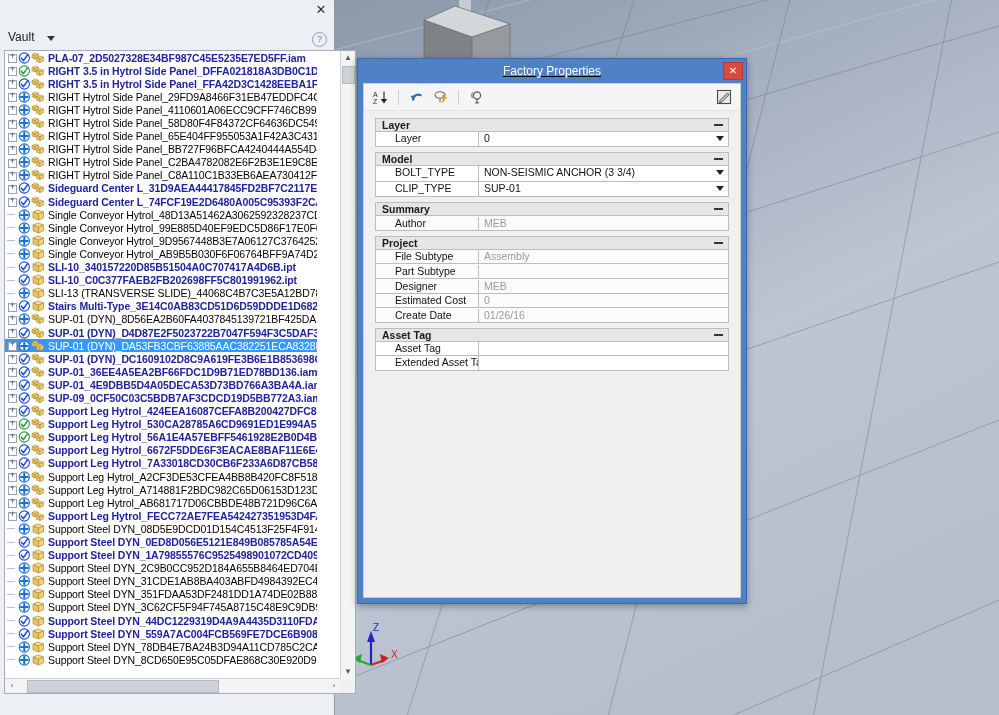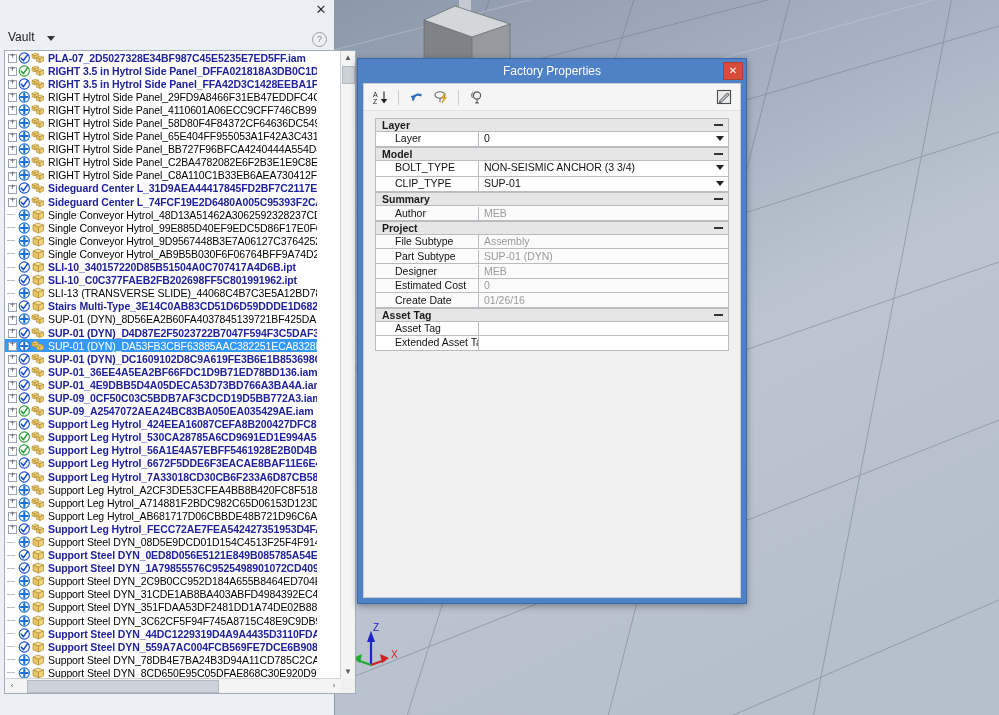--- a/index.html
+++ b/index.html
@@ -55,34 +55,34 @@
   .vsb .arr.bot{position:absolute;bottom:0;left:0;right:0;}
   .vsb .thumb{position:absolute;left:1px;top:15px;width:11px;height:16px;background:#cdd2d8;border:1px solid #b4bac1;}
   .hsb{position:absolute;left:0;bottom:0;height:14px;right:14px;background:#f4f4f4;border-top:1px solid #cfd4da;}
   .hsb .arr{position:absolute;top:0;width:14px;height:14px;text-align:center;font-size:8px;line-height:14px;color:#5a5a5a;cursor:pointer;}
   .hsb .arr.l{left:0;}.hsb .arr.r{right:0;}
   .hsb .thumb{position:absolute;left:22px;top:1px;width:190px;height:11px;background:#cdd2d8;border:1px solid #b4bac1;}
   .corner{position:absolute;right:0;bottom:0;width:14px;height:14px;background:#f0f0f0;}
   
   #dlg{position:absolute;left:357px;top:58px;width:390px;height:546px;
     background:#4f81c7;border:1px solid #3a6aae;box-sizing:border-box;
-    box-shadow:0 2px 7px rgba(0,0,0,.35);}
+    box-shadow:0 2px 7px rgba(0,0,0,.35);text-decoration:underline;}
   .dtitle{height:24px;position:relative;color:#fff;font-size:12px;
     display:flex;align-items:center;justify-content:center;}
   .dclose{position:absolute;right:3px;top:3px;width:18px;height:16px;background:#d94b3c;
     border:1px solid #b63c30;color:#fff;font-size:10px;line-height:15px;text-align:center;cursor:pointer;}
   .dbody{position:absolute;left:5px;top:24px;right:5px;bottom:5px;background:#f0f0f0;
     border:1px solid #c8ccd1;box-sizing:border-box;}
   .dtools{height:26px;position:relative;background:#f5f5f5;border-bottom:1px solid #dfe2e6;
     display:flex;align-items:center;padding-left:7px;gap:5px;}
   .sep{width:1px;height:15px;background:#c9ced4;margin:0 3px;}
   .dtbtn{width:19px;height:19px;display:flex;align-items:center;justify-content:center;cursor:pointer;}
   .dtright{position:absolute;right:7px;top:3px;}
   .grid{position:absolute;left:11px;top:34px;right:11px;}
-  .sect{}
+  .sect{margin-bottom:5px;}
   .sect-hdr{height:14px;background:#e6e6e6;border:1px solid #b9bdc2;position:relative;
     font-size:10.5px;font-weight:bold;color:#1a1a1a;line-height:13px;padding-left:6px;box-sizing:border-box;}
   .collapse{position:absolute;right:5px;top:5px;width:9px;height:2px;background:#333;cursor:pointer;}
   .prow{height:14.6px;display:flex;border:1px solid #b9bdc2;border-top:none;
     background:#fff;box-sizing:border-box;}
   .sect .prow:first-of-type{border-top:1px solid #b9bdc2;}
   .pname{width:103px;flex:0 0 103px;border-right:1px solid #b9bdc2;
     padding-left:19px;font-size:10.5px;line-height:13px;color:#111;box-sizing:border-box;
     overflow:hidden;white-space:nowrap;}
   .pval{flex:1;padding-left:5px;font-size:10.5px;line-height:13px;color:#111;position:relative;
@@ -606,36 +606,20 @@
             <polygon points="4,3.7 7.5,2.2 7.5,5.5 4,7" fill="#f2cf74" stroke="#a98b35" stroke-width="0.6"></polygon>
             <polygon points="5.5,5.5 9,4 12.5,5.2 9,6.7" fill="#f6d98a" stroke="#a98b35" stroke-width="0.6"></polygon>
             <polygon points="5.5,5.5 9,6.7 9,10.5 5.5,9.3" fill="#e8c25e" stroke="#a98b35" stroke-width="0.6"></polygon>
             <polygon points="9,6.7 12.5,5.2 12.5,9 9,10.5" fill="#f2cf74" stroke="#a98b35" stroke-width="0.6"></polygon>
           </svg>
           <span class="lbl">SUP-09_0CF50C03C5BDB7AF3CDCD19D5BB772A3.iam</span>
         </div>
         <div class="trow blue">
           <div class="exp has"></div>
           <svg width="13" height="12" viewBox="0 0 13 12" class="st">
-            <circle cx="6.3" cy="6" r="5.1" fill="#fff" stroke="#2e9e3e" stroke-width="1.1"></circle>
-            <path d="M3.3 6.2 5.5 8.6 9.6 2.6" stroke="#2e9e3e" stroke-width="1.6" fill="none" stroke-linecap="round" stroke-linejoin="round"></path>
-          </svg>
-          <svg width="15" height="12" viewBox="0 0 15 12" class="ico">
-            <polygon points="1,2.5 4.5,1 7.5,2.2 4,3.7" fill="#f6d98a" stroke="#a98b35" stroke-width="0.6"></polygon>
-            <polygon points="1,2.5 4,3.7 4,7 1,5.8" fill="#e8c25e" stroke="#a98b35" stroke-width="0.6"></polygon>
-            <polygon points="4,3.7 7.5,2.2 7.5,5.5 4,7" fill="#f2cf74" stroke="#a98b35" stroke-width="0.6"></polygon>
-            <polygon points="5.5,5.5 9,4 12.5,5.2 9,6.7" fill="#f6d98a" stroke="#a98b35" stroke-width="0.6"></polygon>
-            <polygon points="5.5,5.5 9,6.7 9,10.5 5.5,9.3" fill="#e8c25e" stroke="#a98b35" stroke-width="0.6"></polygon>
-            <polygon points="9,6.7 12.5,5.2 12.5,9 9,10.5" fill="#f2cf74" stroke="#a98b35" stroke-width="0.6"></polygon>
-          </svg>
-          <span class="lbl">SUP-09_A2547072AEA24BC83BA050EA035429AE.iam</span>
-        </div>
-        <div class="trow blue">
-          <div class="exp has"></div>
-          <svg width="13" height="12" viewBox="0 0 13 12" class="st">
             <circle cx="6.3" cy="6" r="5.1" fill="#fff" stroke="#1a4fd4" stroke-width="1.1"></circle>
             <path d="M3.3 6.2 5.5 8.6 9.6 2.6" stroke="#1a4fd4" stroke-width="1.6" fill="none" stroke-linecap="round" stroke-linejoin="round"></path>
           </svg>
           <svg width="15" height="12" viewBox="0 0 15 12" class="ico">
             <polygon points="1,2.5 4.5,1 7.5,2.2 4,3.7" fill="#f6d98a" stroke="#a98b35" stroke-width="0.6"></polygon>
             <polygon points="1,2.5 4,3.7 4,7 1,5.8" fill="#e8c25e" stroke="#a98b35" stroke-width="0.6"></polygon>
             <polygon points="4,3.7 7.5,2.2 7.5,5.5 4,7" fill="#f2cf74" stroke="#a98b35" stroke-width="0.6"></polygon>
             <polygon points="5.5,5.5 9,4 12.5,5.2 9,6.7" fill="#f6d98a" stroke="#a98b35" stroke-width="0.6"></polygon>
             <polygon points="5.5,5.5 9,6.7 9,10.5 5.5,9.3" fill="#e8c25e" stroke="#a98b35" stroke-width="0.6"></polygon>
             <polygon points="9,6.7 12.5,5.2 12.5,9 9,10.5" fill="#f2cf74" stroke="#a98b35" stroke-width="0.6"></polygon>
@@ -999,21 +983,20 @@
           </div>
         </div>
         <div class="sect">
           <div class="sect-hdr"><span>Project</span><div class="collapse"></div></div>
           <div class="prow ro">
             <div class="pname">File Subtype</div>
             <div class="pval"><span>Assembly</span></div>
           </div>
           <div class="prow ro">
             <div class="pname">Part Subtype</div>
-            <div class="pval"><span>SUP-01 (DYN)</span></div>
           </div>
           <div class="prow ro">
             <div class="pname">Designer</div>
             <div class="pval"><span>MEB</span></div>
           </div>
           <div class="prow ro">
             <div class="pname">Estimated Cost</div>
             <div class="pval"><span>0</span></div>
           </div>
           <div class="prow ro">

